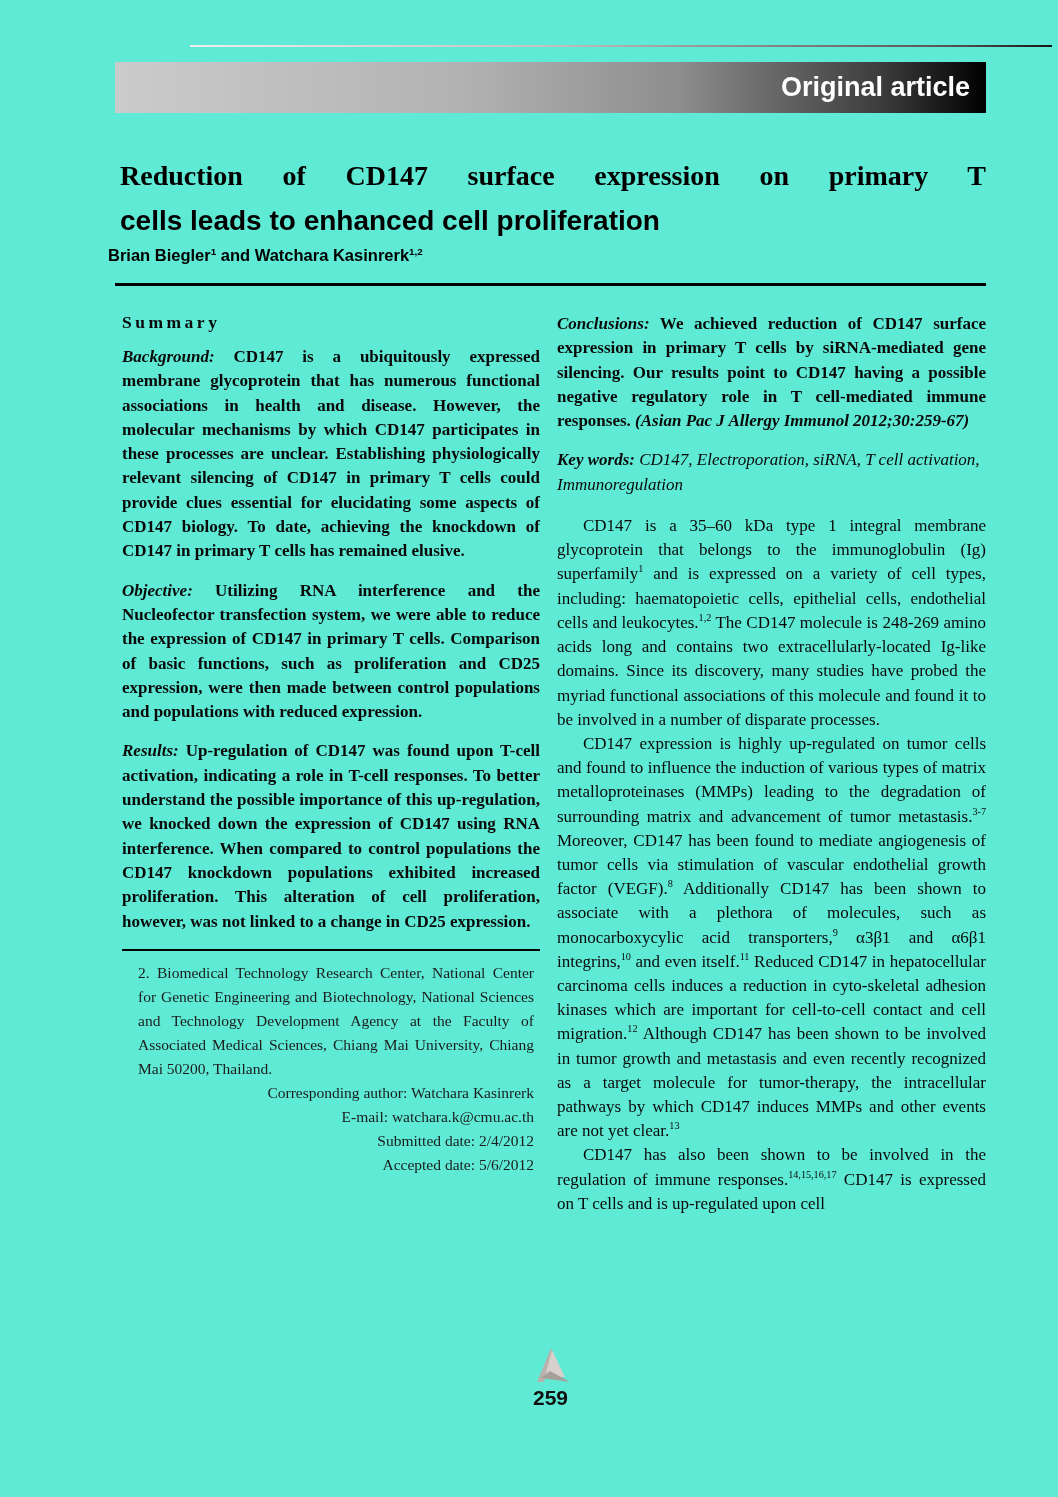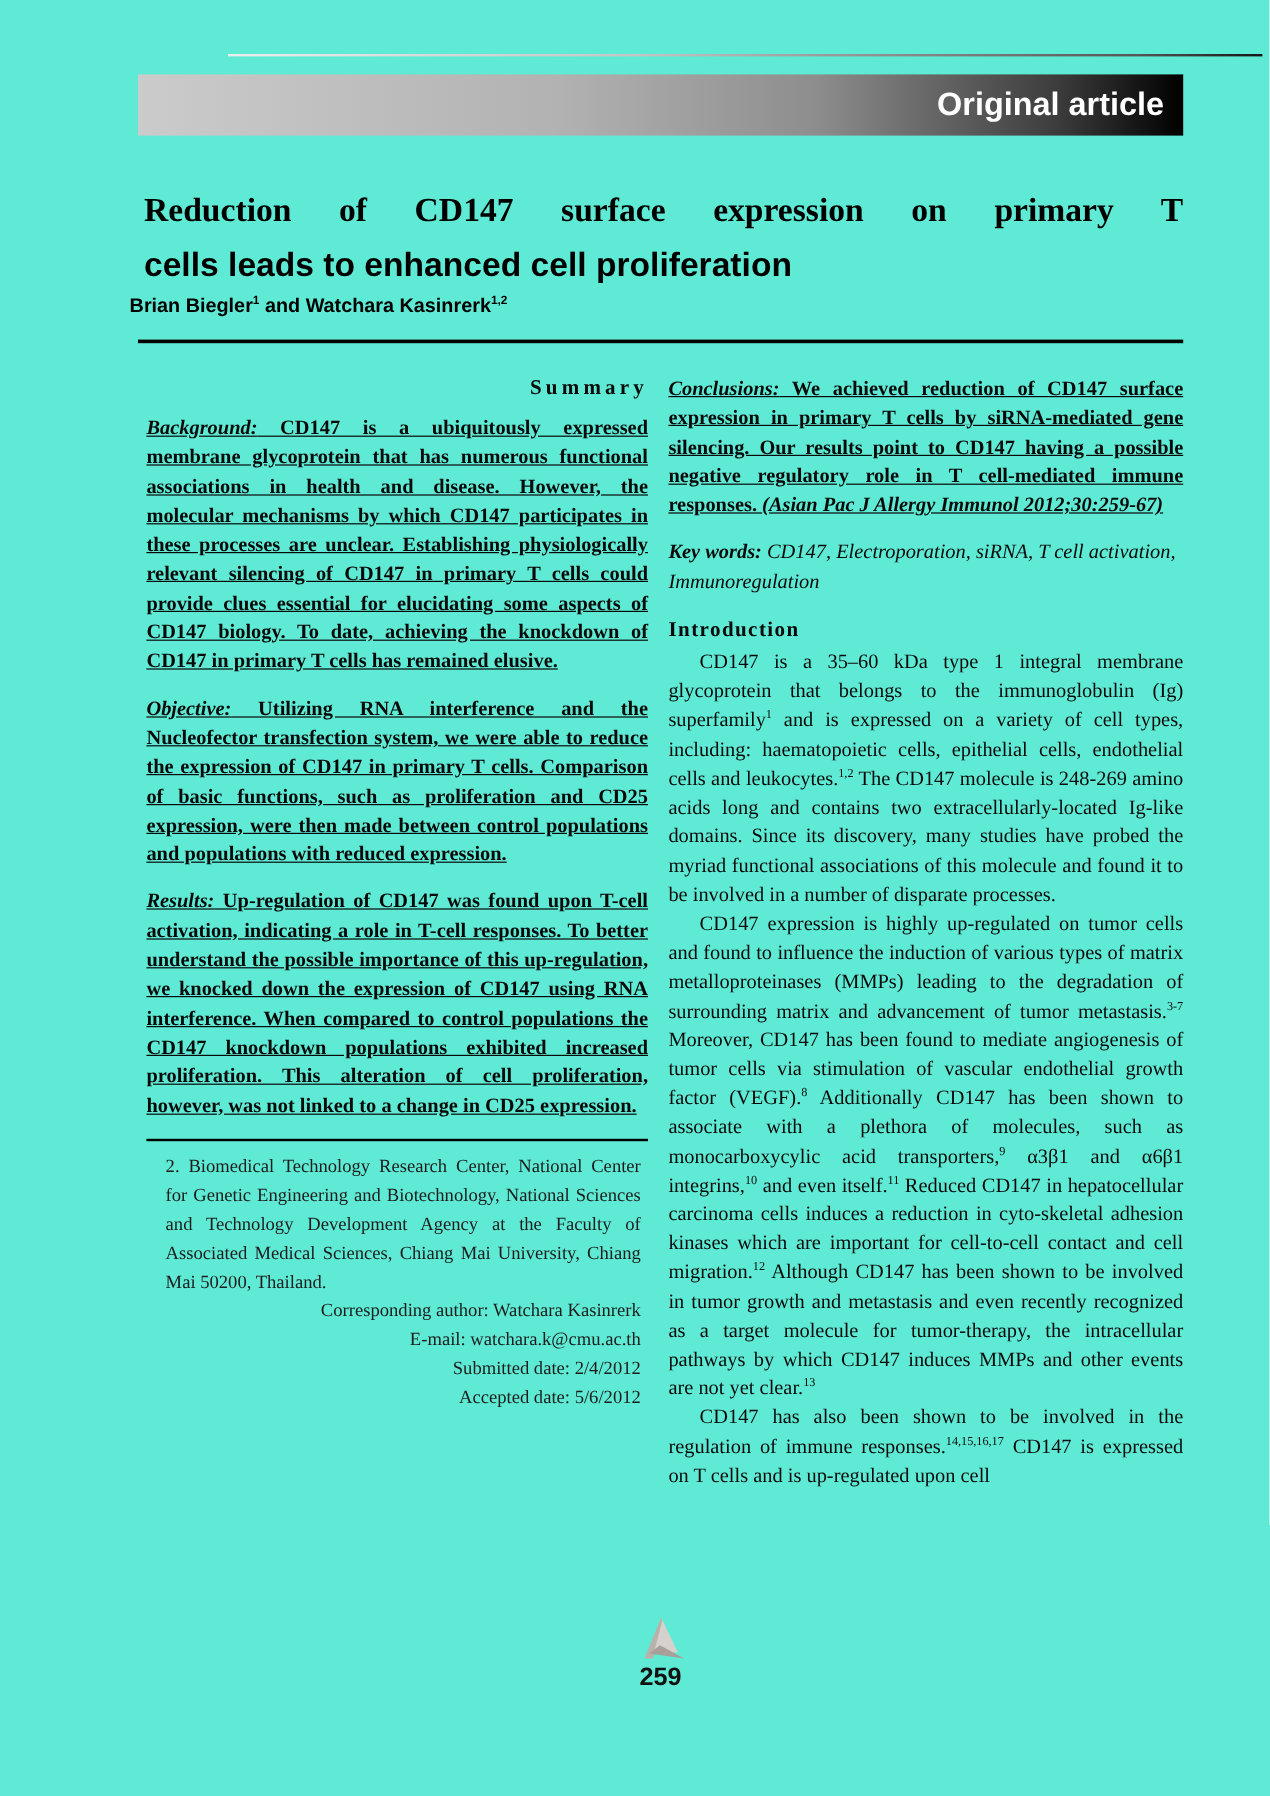--- a/index.html
+++ b/index.html
@@ -48,25 +48,24 @@
   .title-rule{
     position:absolute;left:115px;top:283px;width:871px;height:3px;background:#000;
   }
   
   .col{position:absolute;top:312px;}
   .col-left{left:122px;width:418px;}
   .col-right{left:557px;width:429px;}
   .summary-heading{
     font-weight:bold;font-size:17.5px;letter-spacing:3.5px;
     margin:0 0 12px 0;
-    text-align:right;
   }
   .sum-para{
     font-weight:bold;font-size:17px;line-height:24.3px;
-    text-align:justify;margin:0 0 15px 0;text-decoration:underline;
+    text-align:justify;margin:0 0 15px 0;
   }
   .keywords{
     font-size:17px;line-height:24.3px;margin:0 0 17px 0;
   }
   .intro-heading{
     font-weight:bold;font-size:17.5px;letter-spacing:1.2px;margin:0 0 5px 0;
   }
   .intro-para{
     font-size:17px;line-height:24.2px;text-align:justify;text-indent:26px;margin:0;
   }
@@ -125,21 +124,20 @@
       <p class="short">Corresponding author: Watchara Kasinrerk</p>
       <p class="short">E-mail: watchara.k@cmu.ac.th</p>
       <p class="short">Submitted date: 2/4/2012</p>
       <p class="short">Accepted date: 5/6/2012</p>
     </div>
   </div>
 
   <div class="col col-right">
     <p class="sum-para"><span class="seg-bi">Conclusions:</span><span> We achieved reduction of CD147 surface expression in primary T cells by siRNA-mediated gene silencing. Our results point to CD147 having a possible negative regulatory role in T cell-mediated immune responses. </span><span class="seg-bi">(Asian Pac J Allergy Immunol 2012;30:259-67)</span></p>
     <p class="keywords"><span class="seg-bi">Key words:</span><span class="seg-i"> CD147, Electroporation, siRNA, T cell activation, Immunoregulation</span></p>
-    <div class="intro-heading">Introduction</div>
     <p class="intro-para"><span>CD147 is a 35–60 kDa type 1 integral membrane glycoprotein that belongs to the immunoglobulin (Ig) superfamily</span><span class="seg-sup">1</span><span> and is expressed on a variety of cell types, including: haematopoietic cells, epithelial cells, endothelial cells and leukocytes.</span><span class="seg-sup">1,2</span><span>  The CD147 molecule is 248-269 amino acids long and contains two extracellularly-located Ig-like domains. Since its discovery, many studies have probed the myriad functional associations of this molecule and found it to be involved in a number of disparate processes.</span></p>
     <p class="intro-para"><span>CD147 expression is highly up-regulated on tumor cells and found to influence the induction of various types of matrix metalloproteinases (MMPs) leading to the degradation of surrounding matrix and advancement of tumor metastasis.</span><span class="seg-sup">3-7</span><span> Moreover, CD147 has been found to mediate angiogenesis of tumor cells via stimulation of vascular endothelial growth factor (VEGF).</span><span class="seg-sup">8</span><span>  Additionally CD147 has been shown to associate with a plethora of molecules, such as monocarboxycylic acid transporters,</span><span class="seg-sup">9</span><span> α3β1 and α6β1 integrins,</span><span class="seg-sup">10</span><span> and even itself.</span><span class="seg-sup">11</span><span> Reduced CD147 in hepatocellular carcinoma cells induces a reduction in cyto-skeletal adhesion kinases which are important for cell-to-cell contact and cell migration.</span><span class="seg-sup">12</span><span> Although CD147 has been shown to be involved in tumor growth and metastasis and even recently recognized as a target molecule for tumor-therapy, the intracellular pathways by which CD147 induces MMPs and other events are not yet clear.</span><span class="seg-sup">13</span></p>
     <p class="intro-para"><span>CD147 has also been shown to be involved in the regulation of immune responses.</span><span class="seg-sup">14,15,16,17</span><span> CD147 is expressed on T cells and is up-regulated upon cell</span></p>
   </div>
 
   <div class="footer">
     <svg class="logo" width="46" height="38" viewBox="0 0 46 38">
       <polygon points="23,1 9,35 16,35 26,9" fill="#b9b1ac"></polygon>
       <polygon points="24,3 37,30 17,30" fill="#d6d1cd"></polygon>
       <polygon points="13,31 42,35 22,24" fill="#a89f9a"></polygon>

